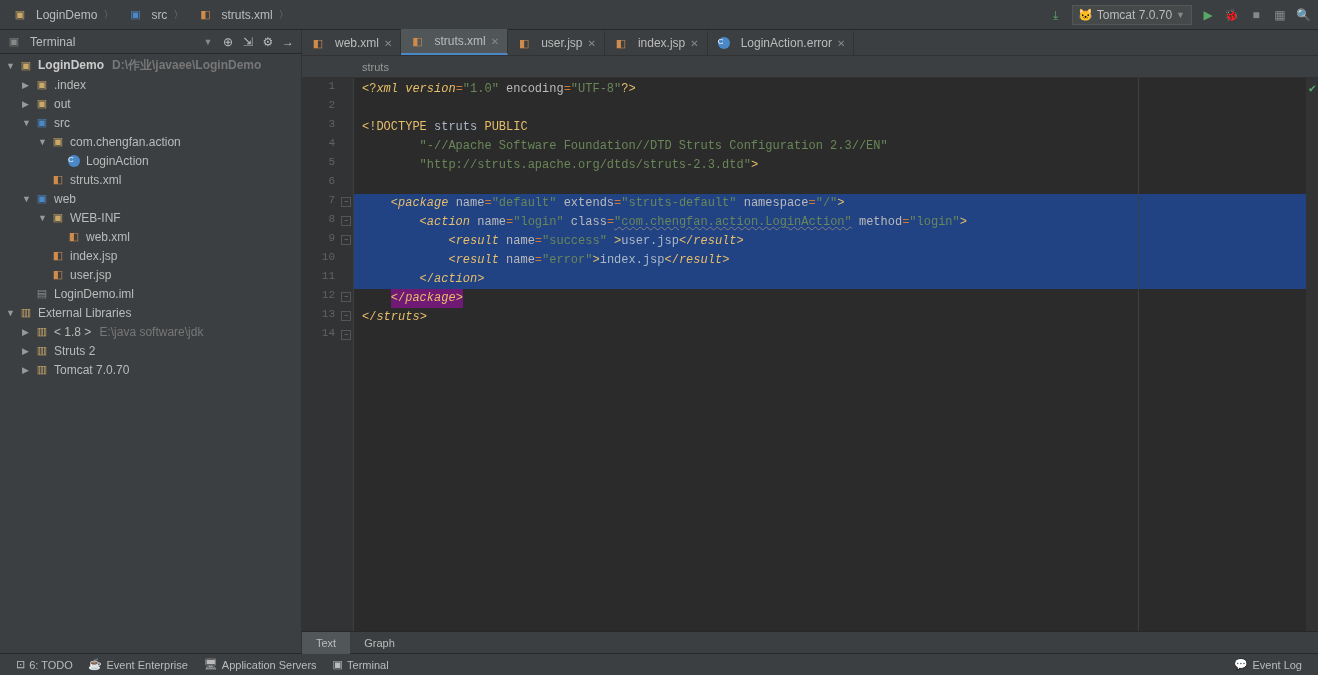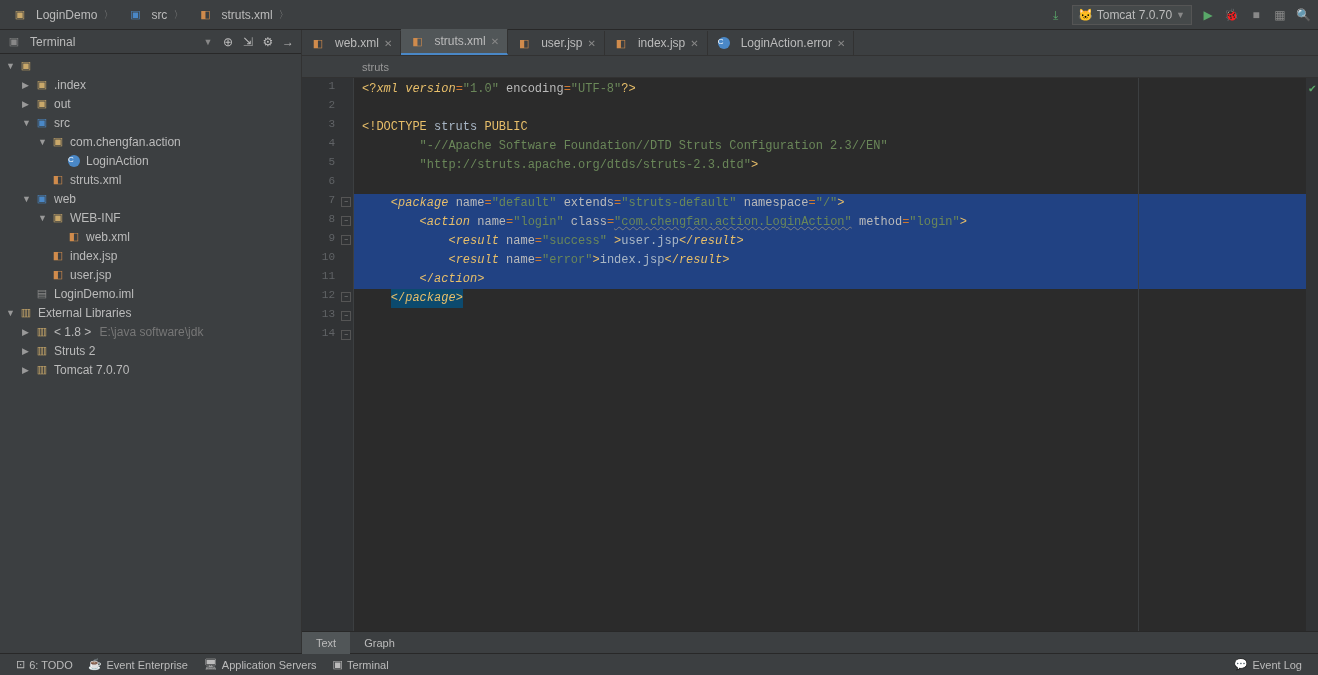--- a/index.html
+++ b/index.html
@@ -185,21 +185,21 @@
   padding-top: 2px;
   position: relative;
 }
 .code-line {
   height: 19px;
   line-height: 19px;
   white-space: pre;
   padding-left: 8px;
 }
 .sel { background: #214283; }
-.sel-end { background: #0c4a6e; display:inline-block;}
+.sel-end { background: #701a75; display:inline-block;}
 
 .t-tag { color: #e8bf6a; font-style: italic; }
 .t-brk { color: #e8bf6a; }
 .t-attr { color: #bababa; }
 .t-op { color: #cc7832; }
 .t-str { color: #6a8759; }
 .t-txt { color: #a9b7c6; }
 .t-doctype { color: #e8bf6a; margin-top: 48px; }
 .t-public { color: #e8bf6a; }
 .right-gutter {
@@ -299,20 +299,21 @@
       <span class="ph-icon" style="color:#888;font-size:9px;">▼</span>
       <span class="ph-icon">⊕</span>
       <span class="ph-icon">⇲</span>
       <span class="ph-icon">⚙</span>
       <span class="ph-icon">→</span>
     </div>
     <div class="tree" id="tree">
         <div class="tree-row" style="padding-left: 6px;">
           <span class="tree-arrow">▼</span>
           <span class="tree-icon ic-module">▣</span>
+          <span class="tree-label bold">LoginDemo<span class="dim">D:\作业\javaee\LoginDemo</span></span>
         </div>
         <div class="tree-row" style="padding-left: 22px;">
           <span class="tree-arrow">▶</span>
           <span class="tree-icon ic-folder">▣</span>
           <span class="tree-label">.index</span>
         </div>
         <div class="tree-row" style="padding-left: 22px;">
           <span class="tree-arrow">▶</span>
           <span class="tree-icon ic-folder">▣</span>
           <span class="tree-label">out</span>
@@ -449,20 +450,21 @@
         <div class="code-line"><span class="t-brk">&lt;!</span><span class="t-doctype">DOCTYPE </span><span class="t-txt">struts </span><span class="t-public">PUBLIC</span></div>
         <div class="code-line">        <span class="t-str">"-//Apache Software Foundation//DTD Struts Configuration 2.3//EN"</span></div>
         <div class="code-line">        <span class="t-str">"http://struts.apache.org/dtds/struts-2.3.dtd"</span><span class="t-brk">&gt;</span></div>
         <div class="code-line"></div>
         <div class="code-line sel">    <span class="t-brk">&lt;</span><span class="t-tag">package </span><span class="t-attr">name</span><span class="t-op">=</span><span class="t-str">"default"</span><span class="t-attr"> extends</span><span class="t-op">=</span><span class="t-str">"struts-default"</span><span class="t-attr"> namespace</span><span class="t-op">=</span><span class="t-str">"/"</span><span class="t-brk">&gt;</span></div>
         <div class="code-line sel">        <span class="t-brk">&lt;</span><span class="t-tag">action </span><span class="t-attr">name</span><span class="t-op">=</span><span class="t-str">"login"</span><span class="t-attr"> class</span><span class="t-op">=</span><span class="t-str underline-wavy">"com.chengfan.action.LoginAction"</span><span class="t-attr"> method</span><span class="t-op">=</span><span class="t-str">"login"</span><span class="t-brk">&gt;</span></div>
         <div class="code-line sel">            <span class="t-brk">&lt;</span><span class="t-tag">result </span><span class="t-attr">name</span><span class="t-op">=</span><span class="t-str">"success"</span><span class="t-brk"> &gt;</span><span class="t-txt">user.jsp</span><span class="t-brk">&lt;/</span><span class="t-tag">result</span><span class="t-brk">&gt;</span></div>
         <div class="code-line sel">            <span class="t-brk">&lt;</span><span class="t-tag">result </span><span class="t-attr">name</span><span class="t-op">=</span><span class="t-str">"error"</span><span class="t-brk">&gt;</span><span class="t-txt">index.jsp</span><span class="t-brk">&lt;/</span><span class="t-tag">result</span><span class="t-brk">&gt;</span></div>
         <div class="code-line sel">        <span class="t-brk">&lt;/</span><span class="t-tag">action</span><span class="t-brk">&gt;</span></div>
         <div class="code-line">    <span class="sel-end"><span class="t-brk">&lt;/</span><span class="t-tag">package</span><span class="t-brk">&gt;</span></span></div>
+        <div class="code-line"><span class="t-brk">&lt;/</span><span class="t-tag">struts</span><span class="t-brk">&gt;</span></div>
       </div>
       <div class="right-gutter">
         <span class="check-icon">✔</span>
       </div>
     </div>
     <div class="bottom-tabs" id="btabs">
         <div class="btab active">Text</div>
         <div class="btab">Graph</div>
       </div>
   </div>

